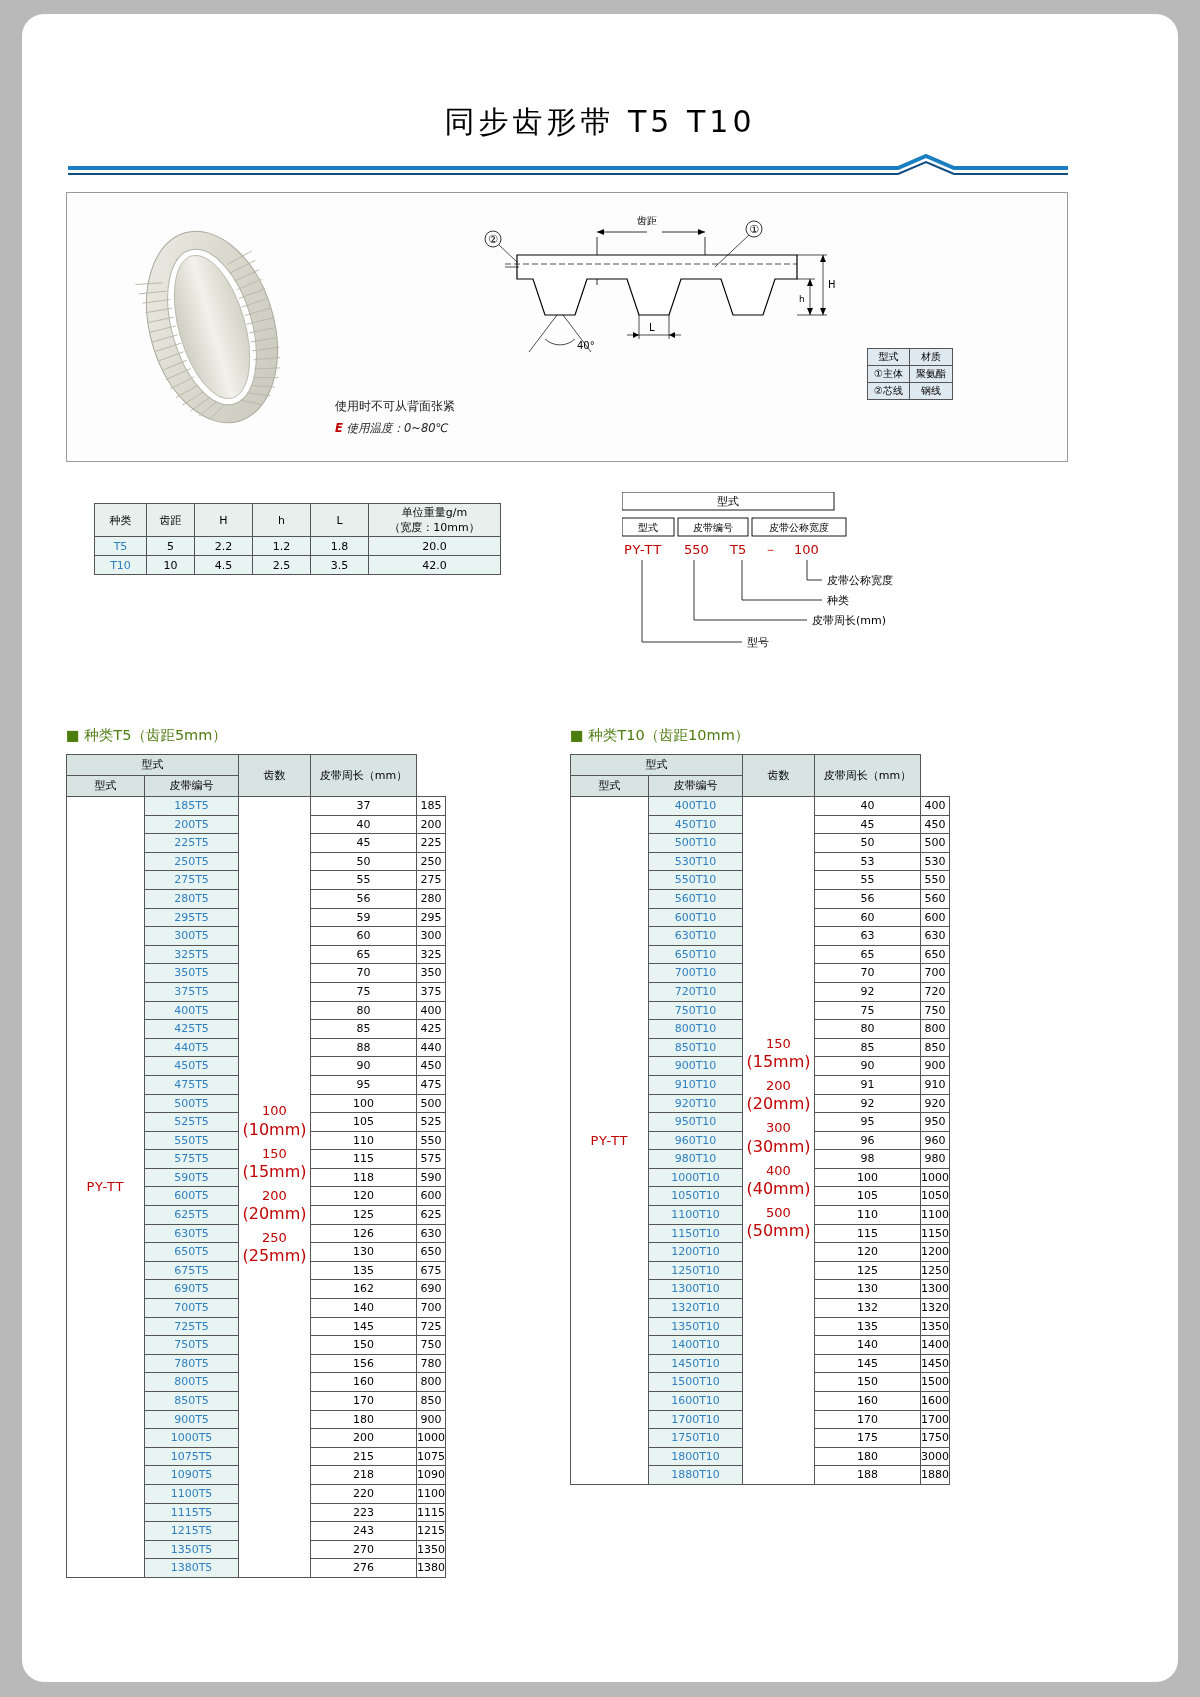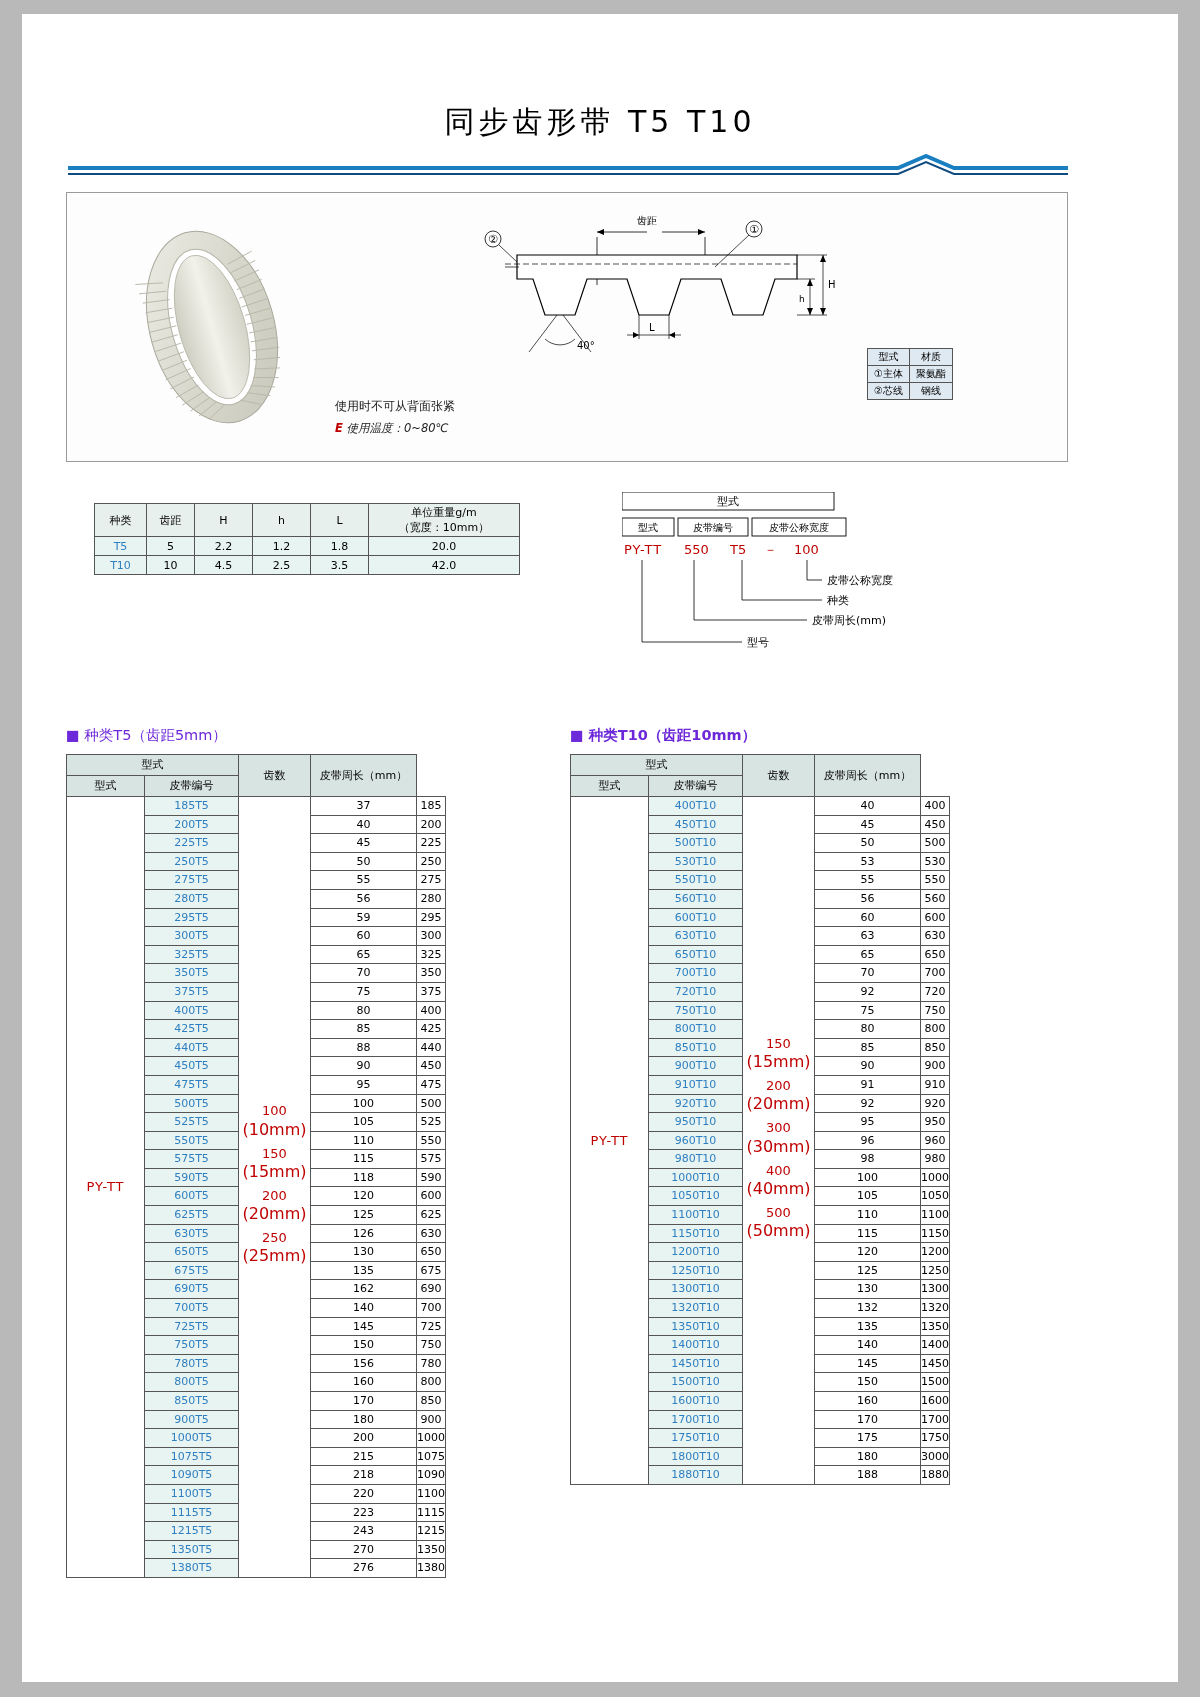--- a/index.html
+++ b/index.html
@@ -10,20 +10,21 @@
     background: #b9b9b9;
     font-family: "Liberation Serif", serif;
     position: relative;
     overflow: hidden;
   }
   .page {
     position: absolute;
     left: 22px; top: 14px;
     width: 1156px; height: 1668px;
     background: #ffffff;
+    border-radius: 22px;
   }
   
   .title {
     position: absolute;
     left: 0; top: 88px; width: 100%;
     text-align: center;
     font-size: 30px;
     letter-spacing: 4px;
     color: #000;
     font-family: "DejaVu Sans", sans-serif;
@@ -83,21 +84,21 @@
   .spec thead td { background: #e8f0ee; height: 24px; }
   .spec tbody td { background: #e8f4f1; height: 19px; }
   .spec .kindcell { color: #2e7fc1; }
   
   .codebox { position: absolute; left: 600px; top: 478px; width: 400px; height: 190px; }
   
   .sec-h {
     position: absolute;
     font-size: 14.5px;
     font-family: "DejaVu Sans", sans-serif;
-    color: #6d28d9;
+    color: #4d7c0f;
   }
   
   .bigwrap { position: absolute; }
   table.big {
     border-collapse: collapse;
     font-size: 11px;
     font-family: "DejaVu Sans", sans-serif;
   }
   table.big td {
     border: 1px solid #555;
@@ -280,21 +281,21 @@
   </div>
 
   <table class="spec">
     <thead>
       <tr>
         <td style="width:52px" rowspan="1">种类</td>
         <td style="width:48px">齿距</td>
         <td style="width:58px">H</td>
         <td style="width:58px">h</td>
         <td style="width:58px">L</td>
-        <td style="width:151px">
+        <td style="width:132px">
           <div>单位重量g/m</div>
           <div>（宽度：10mm）</div>
         </td>
       </tr>
     </thead>
     <tbody>
       <tr>
         <td class="kindcell">T5</td>
         <td>5</td>
         <td>2.2</td>
@@ -340,21 +341,21 @@
       </g>
       <text x="205" y="92" font-size="11">皮带公称宽度</text>
       <text x="205" y="112" font-size="11">种类</text>
       <text x="190" y="132" font-size="11">皮带周长(mm)</text>
       <text x="125" y="154" font-size="11">型号</text>
     </svg>
   </div>
 
   <div class="sec-h" style="left:44px; top:712px;">■ 种类T5（齿距5mm）</div>
 
-  <div class="sec-h" style="left:548px; top:712px;font-weight:bold;">■ 种类T10（齿距10mm）</div>
+  <div class="sec-h" style="left:548px; top:712px;">■ 种类T10（齿距10mm）</div>
 
   <div class="bigwrap" style="left:44px; top:740px;">
     <table class="big" id="t5-table">
         <tbody>
           <tr>
             <td class="hdr" colspan="2">型式</td>
             <td class="hdr" rowspan="2" style="width:72px">齿数</td>
             <td class="hdr" rowspan="2" style="width:106px">皮带周长（mm）</td>
           </tr>
           <tr>

